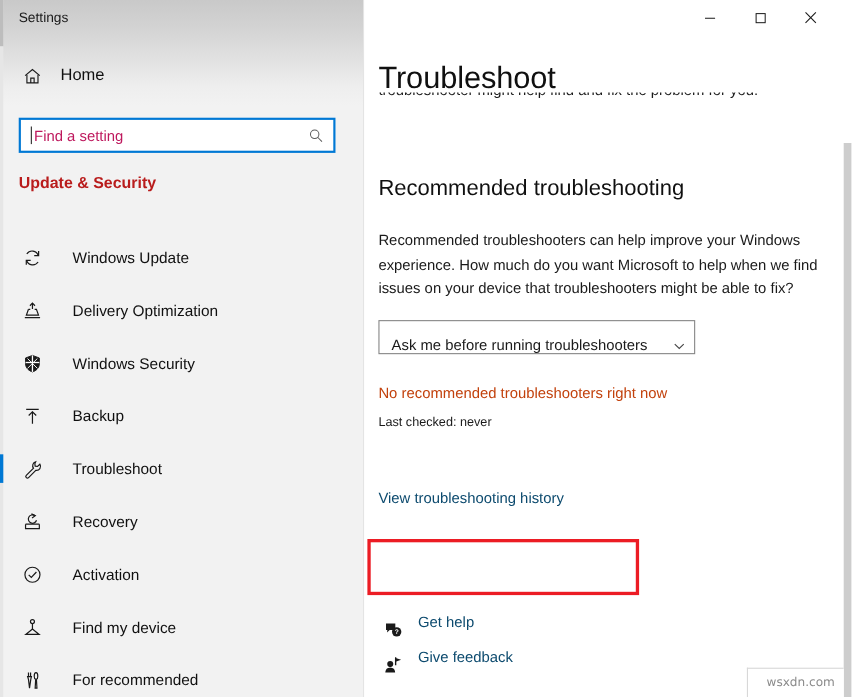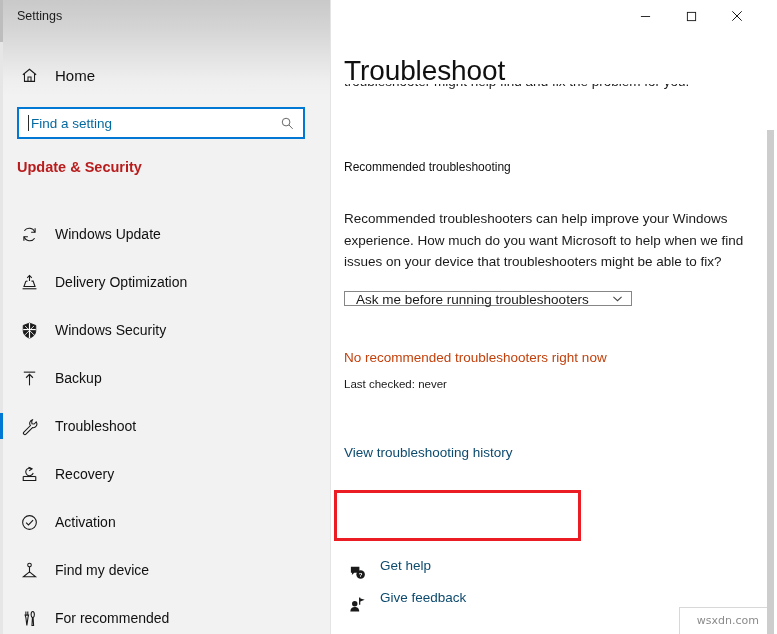--- a/index.html
+++ b/index.html
@@ -48,21 +48,21 @@
     left: 17px; top: 9px;
     font-size: 12.5px;
     color: #1b1b1b;
     z-index: 3;
   }
 
   #home-row {
     position: absolute;
     left: 0; top: 60px;
     width: 276px; height: 30px;
-    display: flex; align-items: center;
+    display: flex; align-items: flex-start;
     z-index: 3;
   }
   #home-row .nav-icon {
     width: 42px; display: flex; justify-content: center; align-items: center;
     margin-left: 8px;
   }
   #home-row .nav-label {
     font-size: 15px; color: #101010;
     margin-left: 5px;
   }
@@ -80,21 +80,21 @@
     border: 2px solid #0078d4;
     display: flex; align-items: center;
   }
   #search-caret {
     position: absolute; left: 9px; top: 6px;
     width: 1px; height: 16px; background: #2b2b2b;
   }
   #search-placeholder {
     margin-left: 12px;
     font-size: 13.5px;
-    color: #0369a1;
+    color: #be185d;
   }
   #search-icon-btn {
     position: absolute; right: 6px; top: 50%;
     transform: translateY(-50%);
     width: 20px; height: 20px;
     display: flex; align-items: center; justify-content: center;
   }
 
   #group-title {
     position: absolute;
@@ -127,21 +127,21 @@
   .nav-item.selected .accent { background: #0078d4; }
   .nav-item .nav-icon {
     width: 42px;
     margin-left: 8px;
     display: flex; align-items: center; justify-content: center;
     color: #1a1a1a;
   }
   .nav-item .nav-label {
     font-size: 14px;
     color: #101010;
-    margin-left: 5px;
+    margin-left: 16px;
     white-space: nowrap;
   }
 
   
   #main {
     position: relative;
     flex: 1 1 auto;
     height: 634px;
     background: #ffffff;
     overflow: hidden;
@@ -189,41 +189,41 @@
     left: 0; top: -12px;
     width: 410px;
     font-size: 13.5px;
     line-height: 20px;
     color: #1a1a1a;
   }
 
   #section-title {
     position: absolute;
     left: 14px; top: 160px;
-    font-size: 12px;
+    font-size: 20px;
     color: #101010;
   }
 
   #section-body {
     position: absolute;
     left: 14px; top: 208px;
     width: 404px;
     font-size: 13.5px;
     line-height: 21.5px;
     color: #1a1a1a;
   }
 
   #dropdown {
     position: absolute;
     left: 14px; top: 291px;
-    width: 288px; height: 15px;
+    width: 288px; height: 31px;
     background: #ffffff;
     border: 1px solid #868686;
     display: flex;
-    align-items: flex-start;
+    align-items: flex-end;
     cursor: default;
   }
   #dropdown-value {
     margin-left: 11px;
     font-size: 13.5px;
     color: #1a1a1a;
     flex: 1 1 auto;
   }
   #dropdown-chevron {
     width: 28px;

